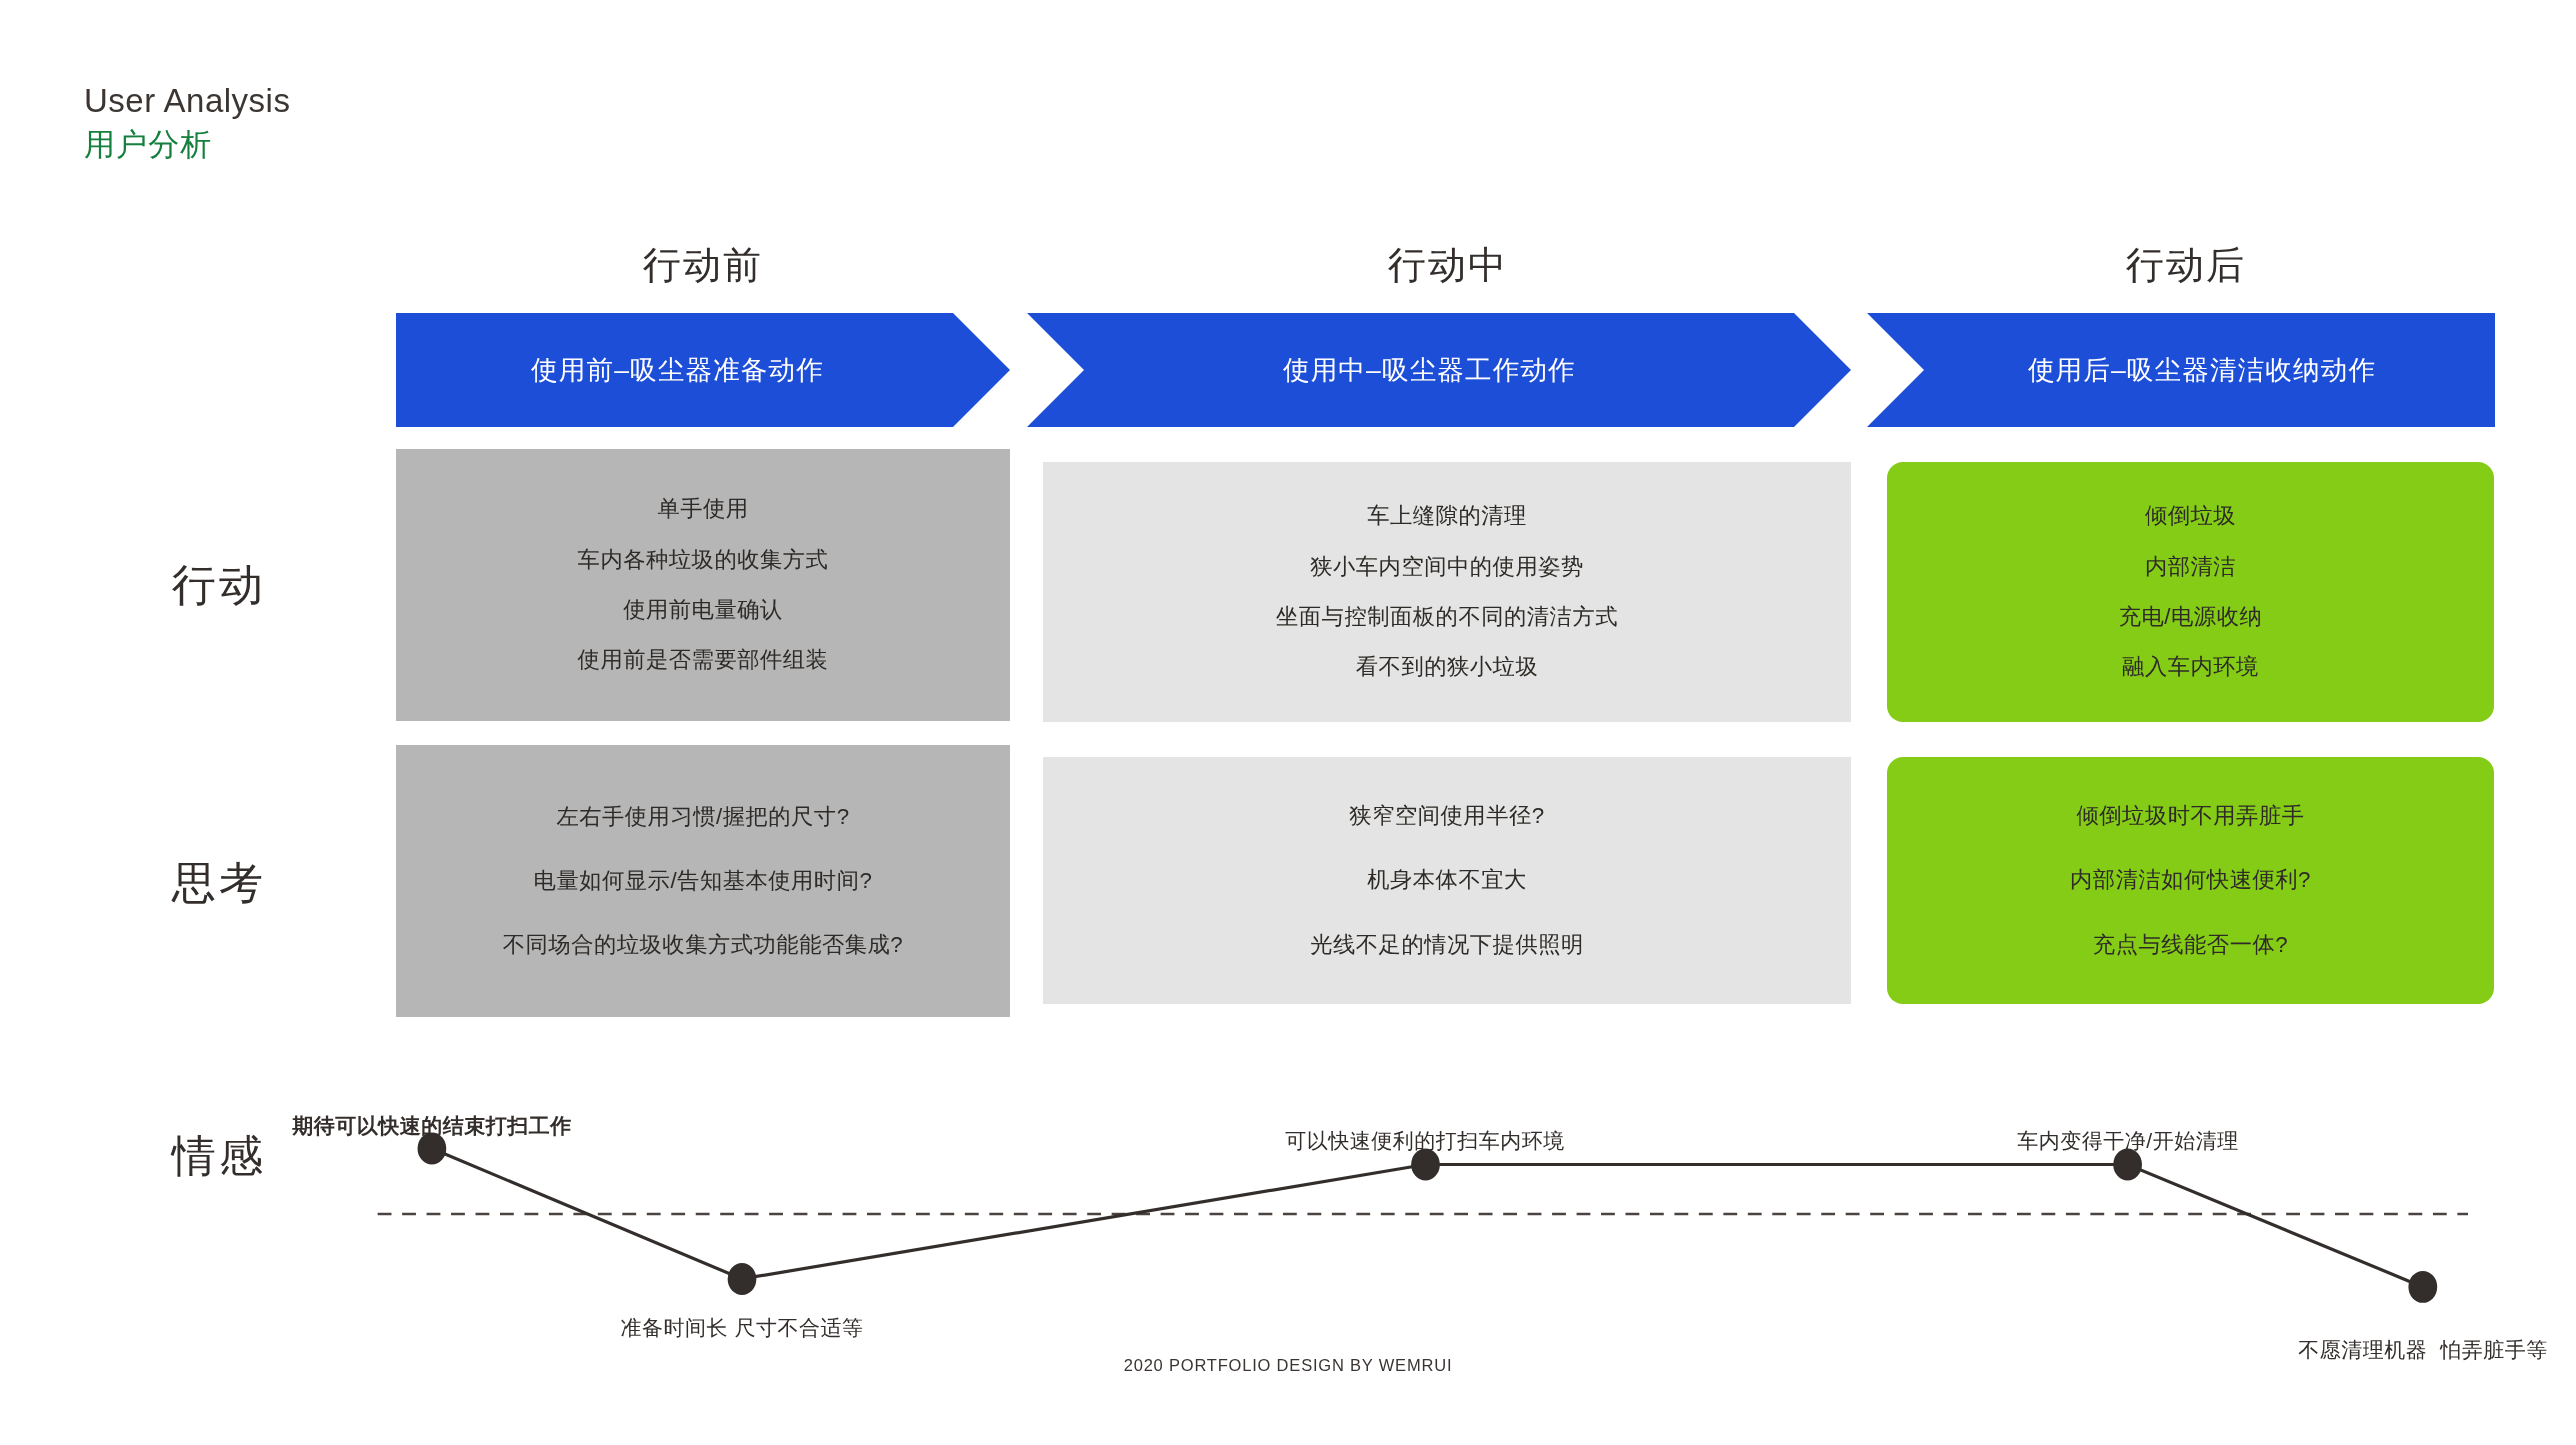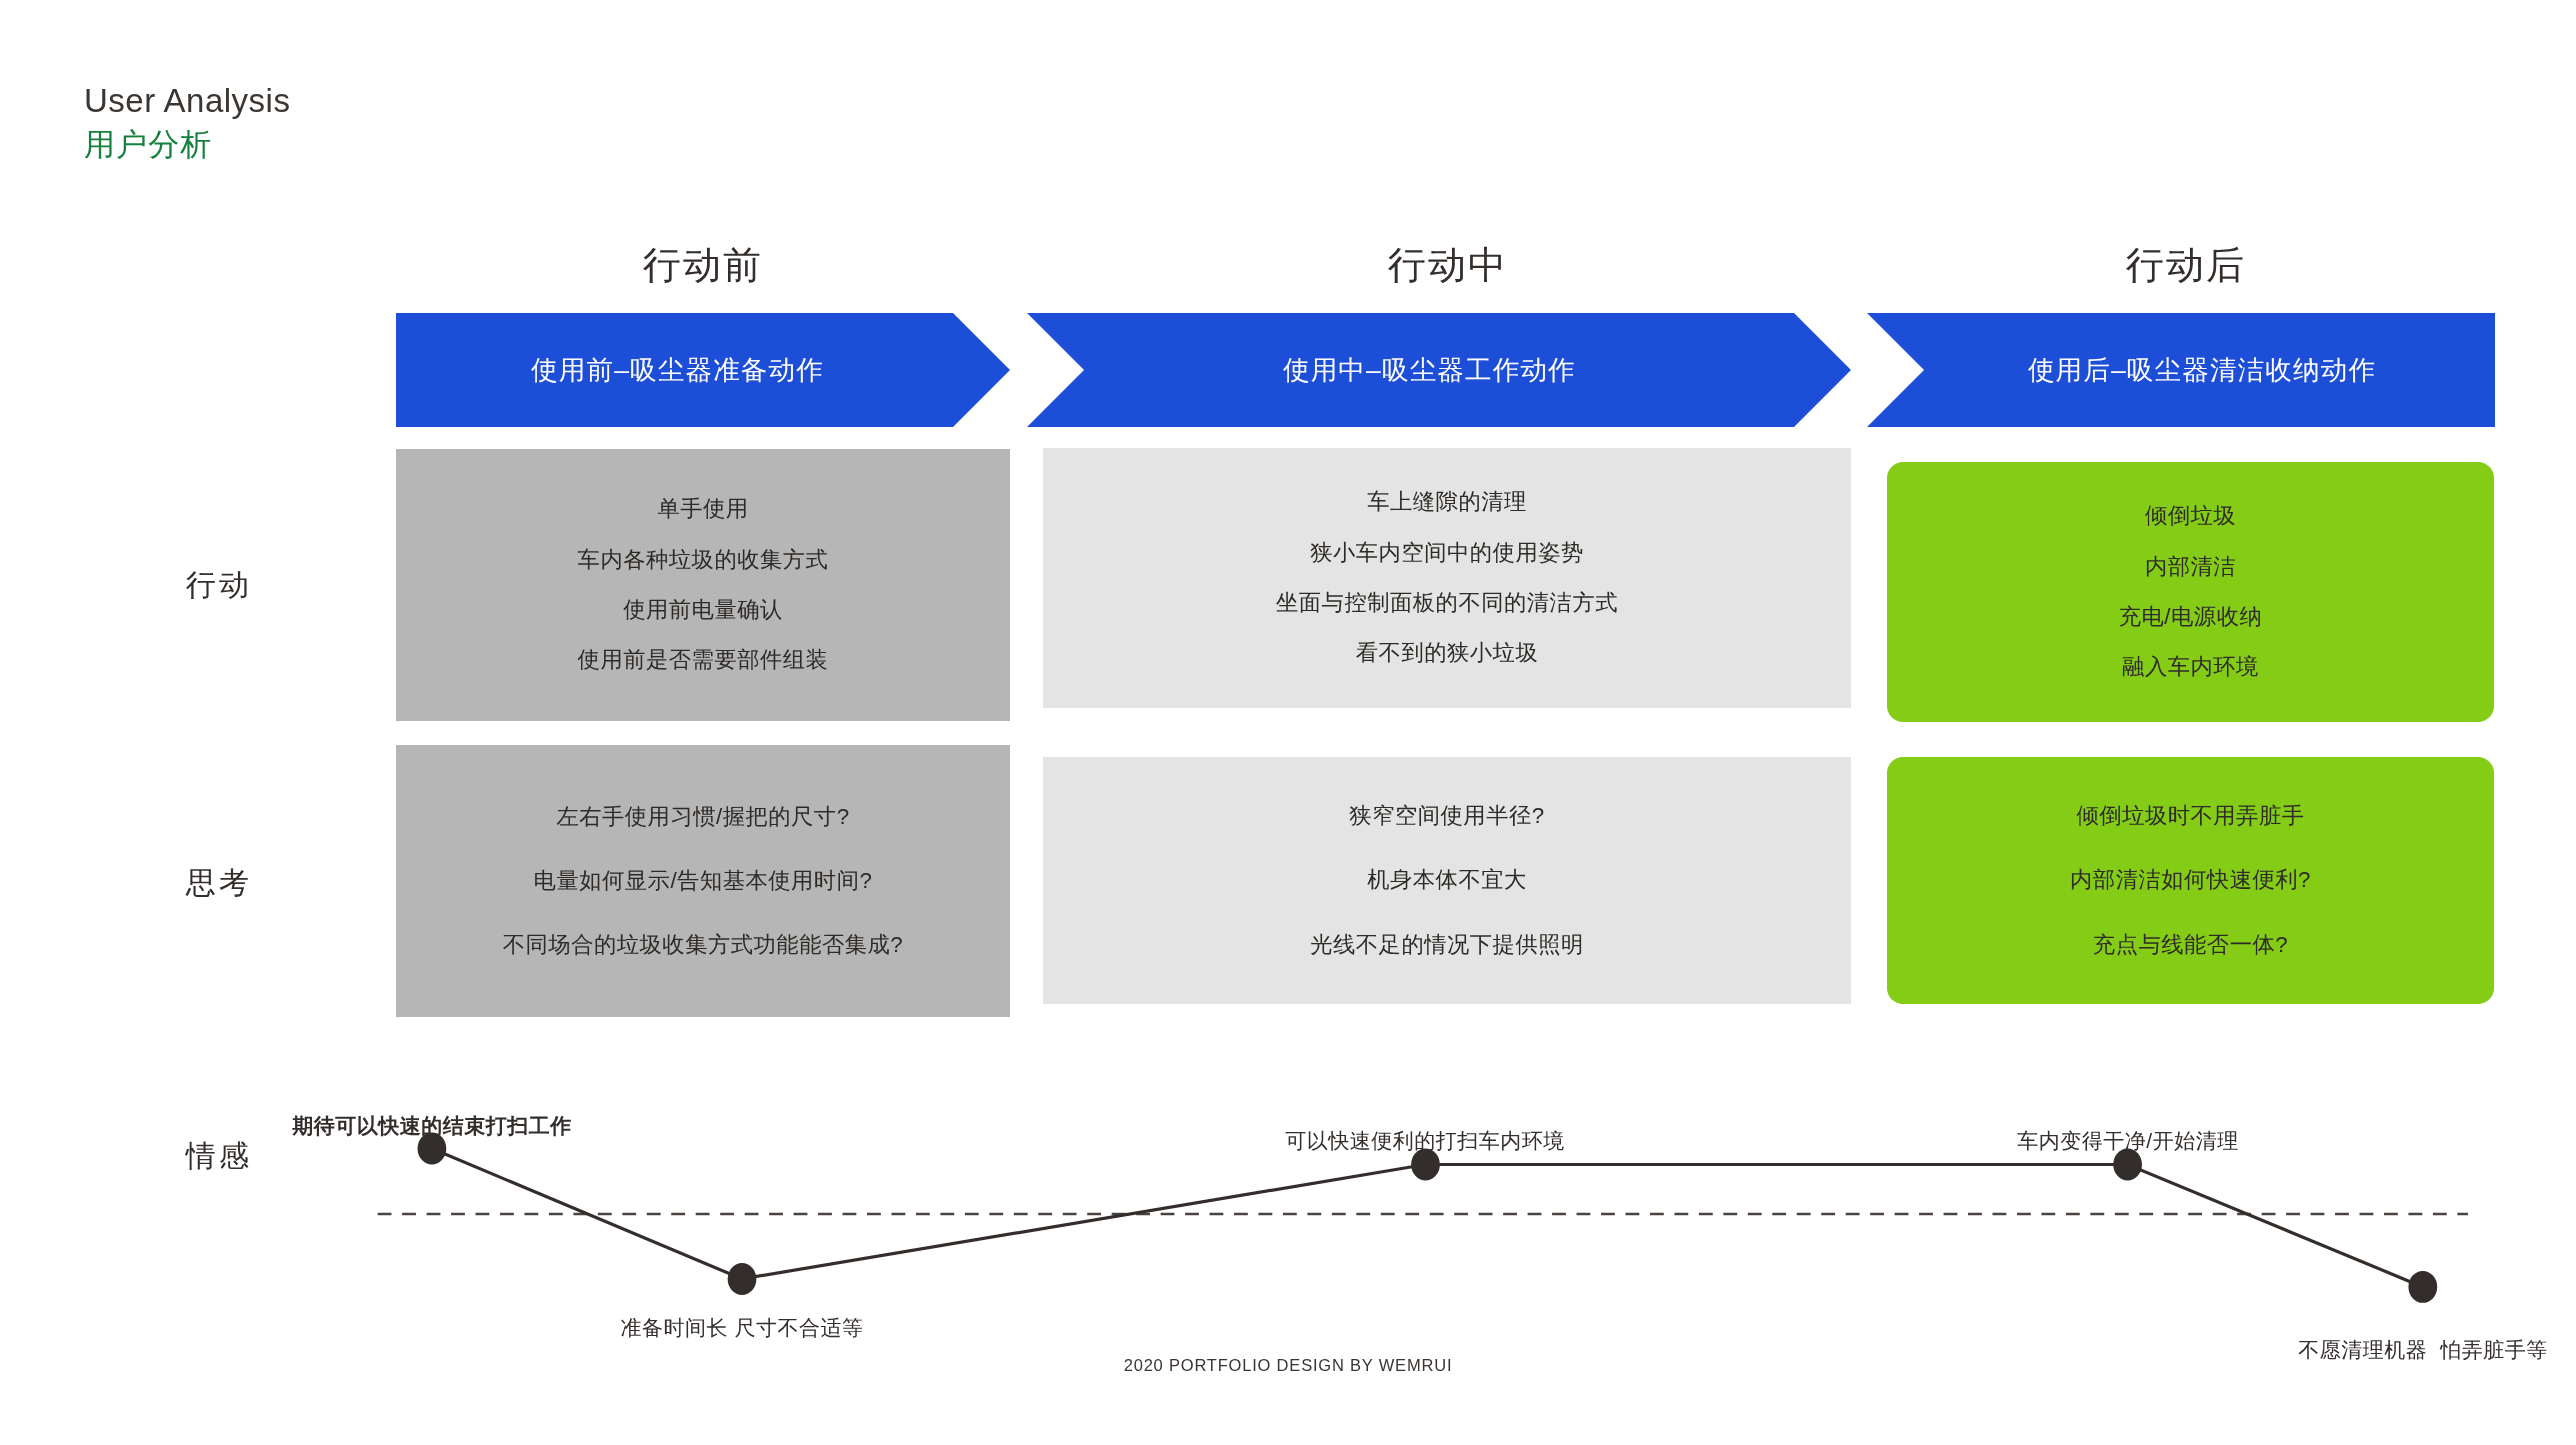--- a/index.html
+++ b/index.html
@@ -92,21 +92,21 @@
   #chevron-3 {
     left: 1867px;
     width: 628px;
     clip-path: polygon(0 0, 100% 0, 100% 100%, 0 100%, 57px 50%);
   }
   #chevron-3 .chevron-label { left: 21px; }
 
   
   .row-label {
     position: absolute;
-    font-size: 30px;
+    font-size: 44px;
     font-weight: 400;
     letter-spacing: 3.2px;
     color: #332e2b;
     white-space: nowrap;
     transform: translate(-50%, -50%);
   }
 
   
   .cell {
     position: absolute;
@@ -127,21 +127,21 @@
   .row-action .cell-line { margin: 14px 0; }
   .row-think  .cell-line { margin: 21px 0; }
 
   
   .tone-1 { background: #b6b6b6; }
   .tone-2 { background: #e3e4e3; }
   .tone-3 { background: #84cc16; border-radius: 16px; }
 
   
   #cell-a1 { left: 396px;  top: 449px;  width: 614px; height: 272px; }
-  #cell-a2 { left: 1043px; top: 448px;  width: 808px; height: 260px; }
+  #cell-a2 { left: 1043px; top: 462px;  width: 808px; height: 260px; }
   #cell-a3 { left: 1887px; top: 462px;  width: 607px; height: 260px; }
   
   #cell-t1 { left: 396px;  top: 745px; width: 614px; height: 272px; align-items: center; }
   #cell-t2 { left: 1043px; top: 757px; width: 808px; height: 247px; }
   #cell-t3 { left: 1887px; top: 757px; width: 607px; height: 247px; }
 
   
   #emotion-chart {
     position: absolute;
     left: 0;

